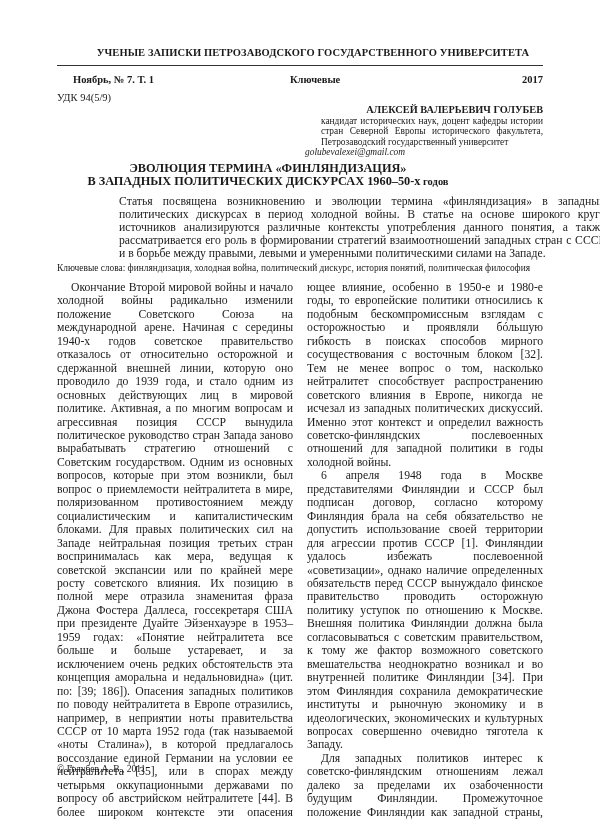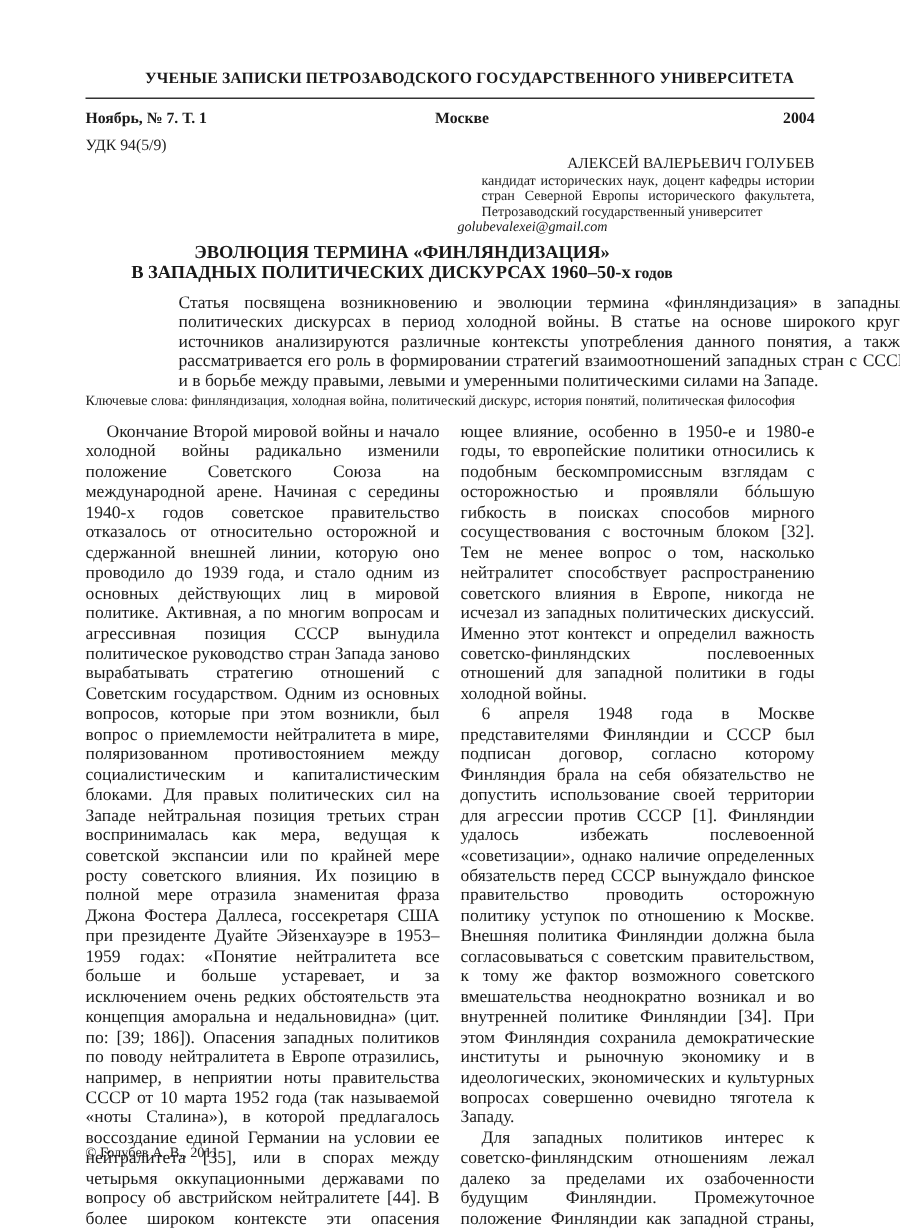--- a/index.html
+++ b/index.html
@@ -2,45 +2,45 @@
 <html><head>
 <meta charset="utf-8">
 <style>
   html, body { margin:0; padding:0; background:#ffffff; }
   body { width:600px; height:820px; position:relative; overflow:hidden;
          font-family:"Liberation Serif", serif; color:#1a1a1a; }
   .journal { position:absolute; top:47px; left:0; width:600px; text-align:center;
              font-weight:bold; font-size:10.5px; letter-spacing:0.1px;padding-left:13px; }
   .rule { position:absolute; top:65px; left:57px; width:486px; height:0; border-top:1px solid #333; }
   .meta { position:absolute; top:74px; left:57px; width:486px; height:14px; font-weight:bold; font-size:10.5px; }
-  .meta .l { position:absolute; left:0; } .meta .c { position:absolute; left:233px; } .meta .r { position:absolute; right:0; }
+  .meta .l { position:absolute; left:16px; } .meta .c { position:absolute; left:233px; } .meta .r { position:absolute; right:0; }
   .udk { position:absolute; top:92px; left:57px; font-size:10.5px; }
   .author { position:absolute; top:105px; left:305px; width:238px; font-size:9.4px; line-height:10.2px; }
-  .author .name { text-align:right; font-weight:normal; font-size:10.3px; margin-bottom:1px; }
+  .author .name { text-align:right; font-weight:bold; font-size:10.3px; margin-bottom:1px; }
   .author .aff { text-align:justify;margin-left:16px; }
   .author .email { font-style:italic; }
   .title { position:absolute; top:162px; left:0; width:536px; text-align:center; font-weight:bold; font-size:12.3px; line-height:12.5px; }
   .title .small { font-size:10.5px; }
   .abstract { position:absolute; top:196px; left:71px; width:486px; font-size:11.7px; line-height:12.9px; text-align:justify;margin-left:48px; }
   .keywords { position:absolute; top:263px; left:57px; width:486px; font-size:9.4px; }
   .col { position:absolute; top:281px; width:236px; font-size:11.7px; line-height:13.45px; text-align:justify; hyphens:manual; }
   .col.left { left:57px; } .col.right { left:307px; }
   .col p { margin:0; text-indent:14px; }
   .col p.cont { text-indent:0; }
   .copy { position:absolute; top:763px; left:57px; font-size:9.6px; }
 </style>
 </head>
 <body>
 
 <div class="journal">УЧЕНЫЕ ЗАПИСКИ ПЕТРОЗАВОДСКОГО ГОСУДАРСТВЕННОГО УНИВЕРСИТЕТА</div>
 <div class="rule"></div>
 <div class="meta">
   <span class="l">Ноябрь, № 7. Т. 1</span>
-  <span class="c">Москве</span>
-  <span class="r">2004</span>
+  <span class="c">Ключевые</span>
+  <span class="r">2017</span>
 </div>
 <div class="udk">УДК 94(5/9)</div>
 
 <div class="author">
   <div class="name">АЛЕКСЕЙ ВАЛЕРЬЕВИЧ ГОЛУБЕВ</div>
   <div class="aff">кандидат исторических наук, доцент кафедры истории стран Северной Европы исторического факультета, Петрозаводский государственный университет</div>
   <div class="email">golubevalexei@gmail.com</div>
 </div>
 
 <div class="title">

